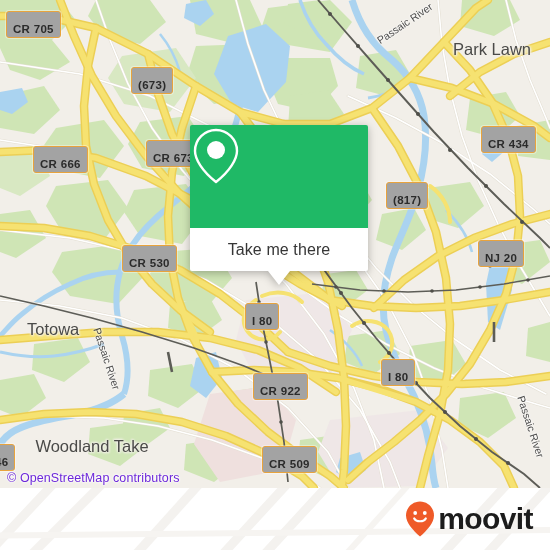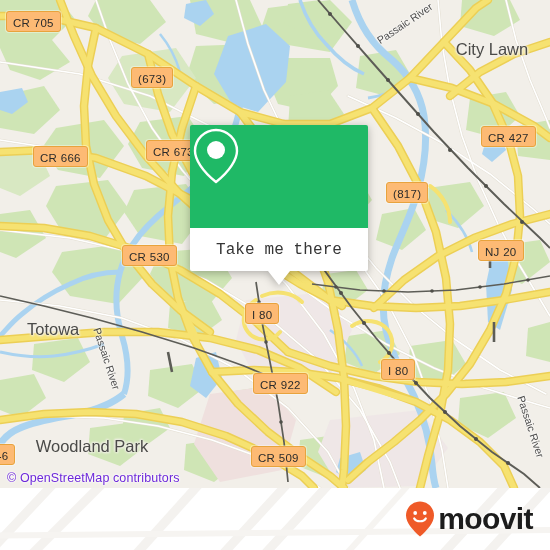--- a/index.html
+++ b/index.html
@@ -21,43 +21,42 @@
   .attrib{
     position:absolute;left:7px;top:471px;
     font-size:12.5px;color:#6d28d9;letter-spacing:.1px;
     text-shadow:0 0 3px #fff,0 0 3px #fff,0 0 2px #fff;
     white-space:nowrap;
   }
 
   
   .shield{
     position:absolute;
-    background:#fdba74;border:1.6px solid #e8a33d;border-radius:3px;
-    color:#2b2b2b;font-weight:normal;font-size:11.5px;
-    padding:5px 6px 2px 6px;line-height:12px;
+    background:#a3a3a3;border:1.6px solid #e8a33d;border-radius:3px;
+    color:#2b2b2b;font-weight:bold;font-size:11.5px;
+    padding:11px 6px 2px 6px;line-height:12px;
     white-space:nowrap;letter-spacing:.3px;
     box-shadow:0 0 0 1px rgba(255,255,255,.35);
   }
   
   .place{
     position:absolute;color:#4a4a48;white-space:nowrap;
     text-shadow:0 0 3px #f2efe9,0 0 3px #f2efe9,1px 1px 2px #f2efe9,-1px -1px 2px #f2efe9;
   }
   .place.big{font-size:16.5px;}
   .place.two{font-size:16.5px;line-height:18px;text-align:center;}
   .river{
     position:absolute;color:#4b4b4b;font-size:10.5px;white-space:nowrap;
     text-shadow:0 0 3px #fff,0 0 3px #fff;
   }
 
   
   .popup{
     position:absolute;left:190px;top:125px;width:178px;
     filter:drop-shadow(0 2px 4px rgba(0,0,0,.28));
-    font-family:Liberation Mono, monospace;
   }
   .popup-head{
     height:103px;border-radius:2px 2px 0 0;
     display:flex;align-items:center;justify-content:center;
   }
   .popup-body{
     background:#fff;border-radius:0 0 2px 2px;
     height:43px;display:flex;align-items:center;justify-content:center;
   }
   .popup-label{font-size:16px;color:#363636;letter-spacing:.1px;}
@@ -322,32 +321,32 @@
     </svg>
 
     <div class="shield" style="left:6px;top:11px">CR 705</div>
     <div class="shield" style="left:131px;top:67px">(673)</div>
     <div class="shield" style="left:146px;top:140px">CR 673</div>
     <div class="shield" style="left:33px;top:146px">CR 666</div>
     <div class="shield" style="left:122px;top:245px">CR 530</div>
     <div class="shield" style="left:-12px;top:444px">46</div>
     <div class="shield" style="left:245px;top:303px">I 80</div>
     <div class="shield" style="left:253px;top:373px">CR 922</div>
-    <div class="shield" style="left:251px;top:446px">CR 509</div>
+    <div class="shield" style="left:262px;top:446px">CR 509</div>
     <div class="shield" style="left:381px;top:359px">I 80</div>
     <div class="shield" style="left:386px;top:182px">(817)</div>
-    <div class="shield" style="left:481px;top:126px">CR 427</div>
+    <div class="shield" style="left:481px;top:126px">CR 434</div>
     <div class="shield" style="left:478px;top:240px">NJ 20</div>
 
     <div class="place two" style="left:492px;top:40px;width:0;white-space:normal;">
-      <span style="display:block;margin-left:-44px;width:88px;">City Lawn</span>
+      <span style="display:block;margin-left:-44px;width:88px;">Park Lawn</span>
     </div>
     <div class="place big" style="left:27px;top:320px">Totowa</div>
     <div class="place two" style="left:92px;top:437px;width:0;white-space:normal;">
-      <span style="display:block;margin-left:-62px;width:124px;">Woodland Park</span>
+      <span style="display:block;margin-left:-62px;width:124px;">Woodland Take</span>
     </div>
 
     <div class="river" style="left:378px;top:35px;transform:rotate(-34deg);transform-origin:left center">Passaic River</div>
     <div class="river" style="left:97px;top:322px;transform:rotate(72deg);transform-origin:left center">Passaic River</div>
     <div class="river" style="left:521px;top:390px;transform:rotate(72deg);transform-origin:left center">Passaic River</div>
 
     <div class="attrib">© OpenStreetMap contributors</div>
 
     <div class="popup">
       <div class="popup-head" style="background:#1fb966">

